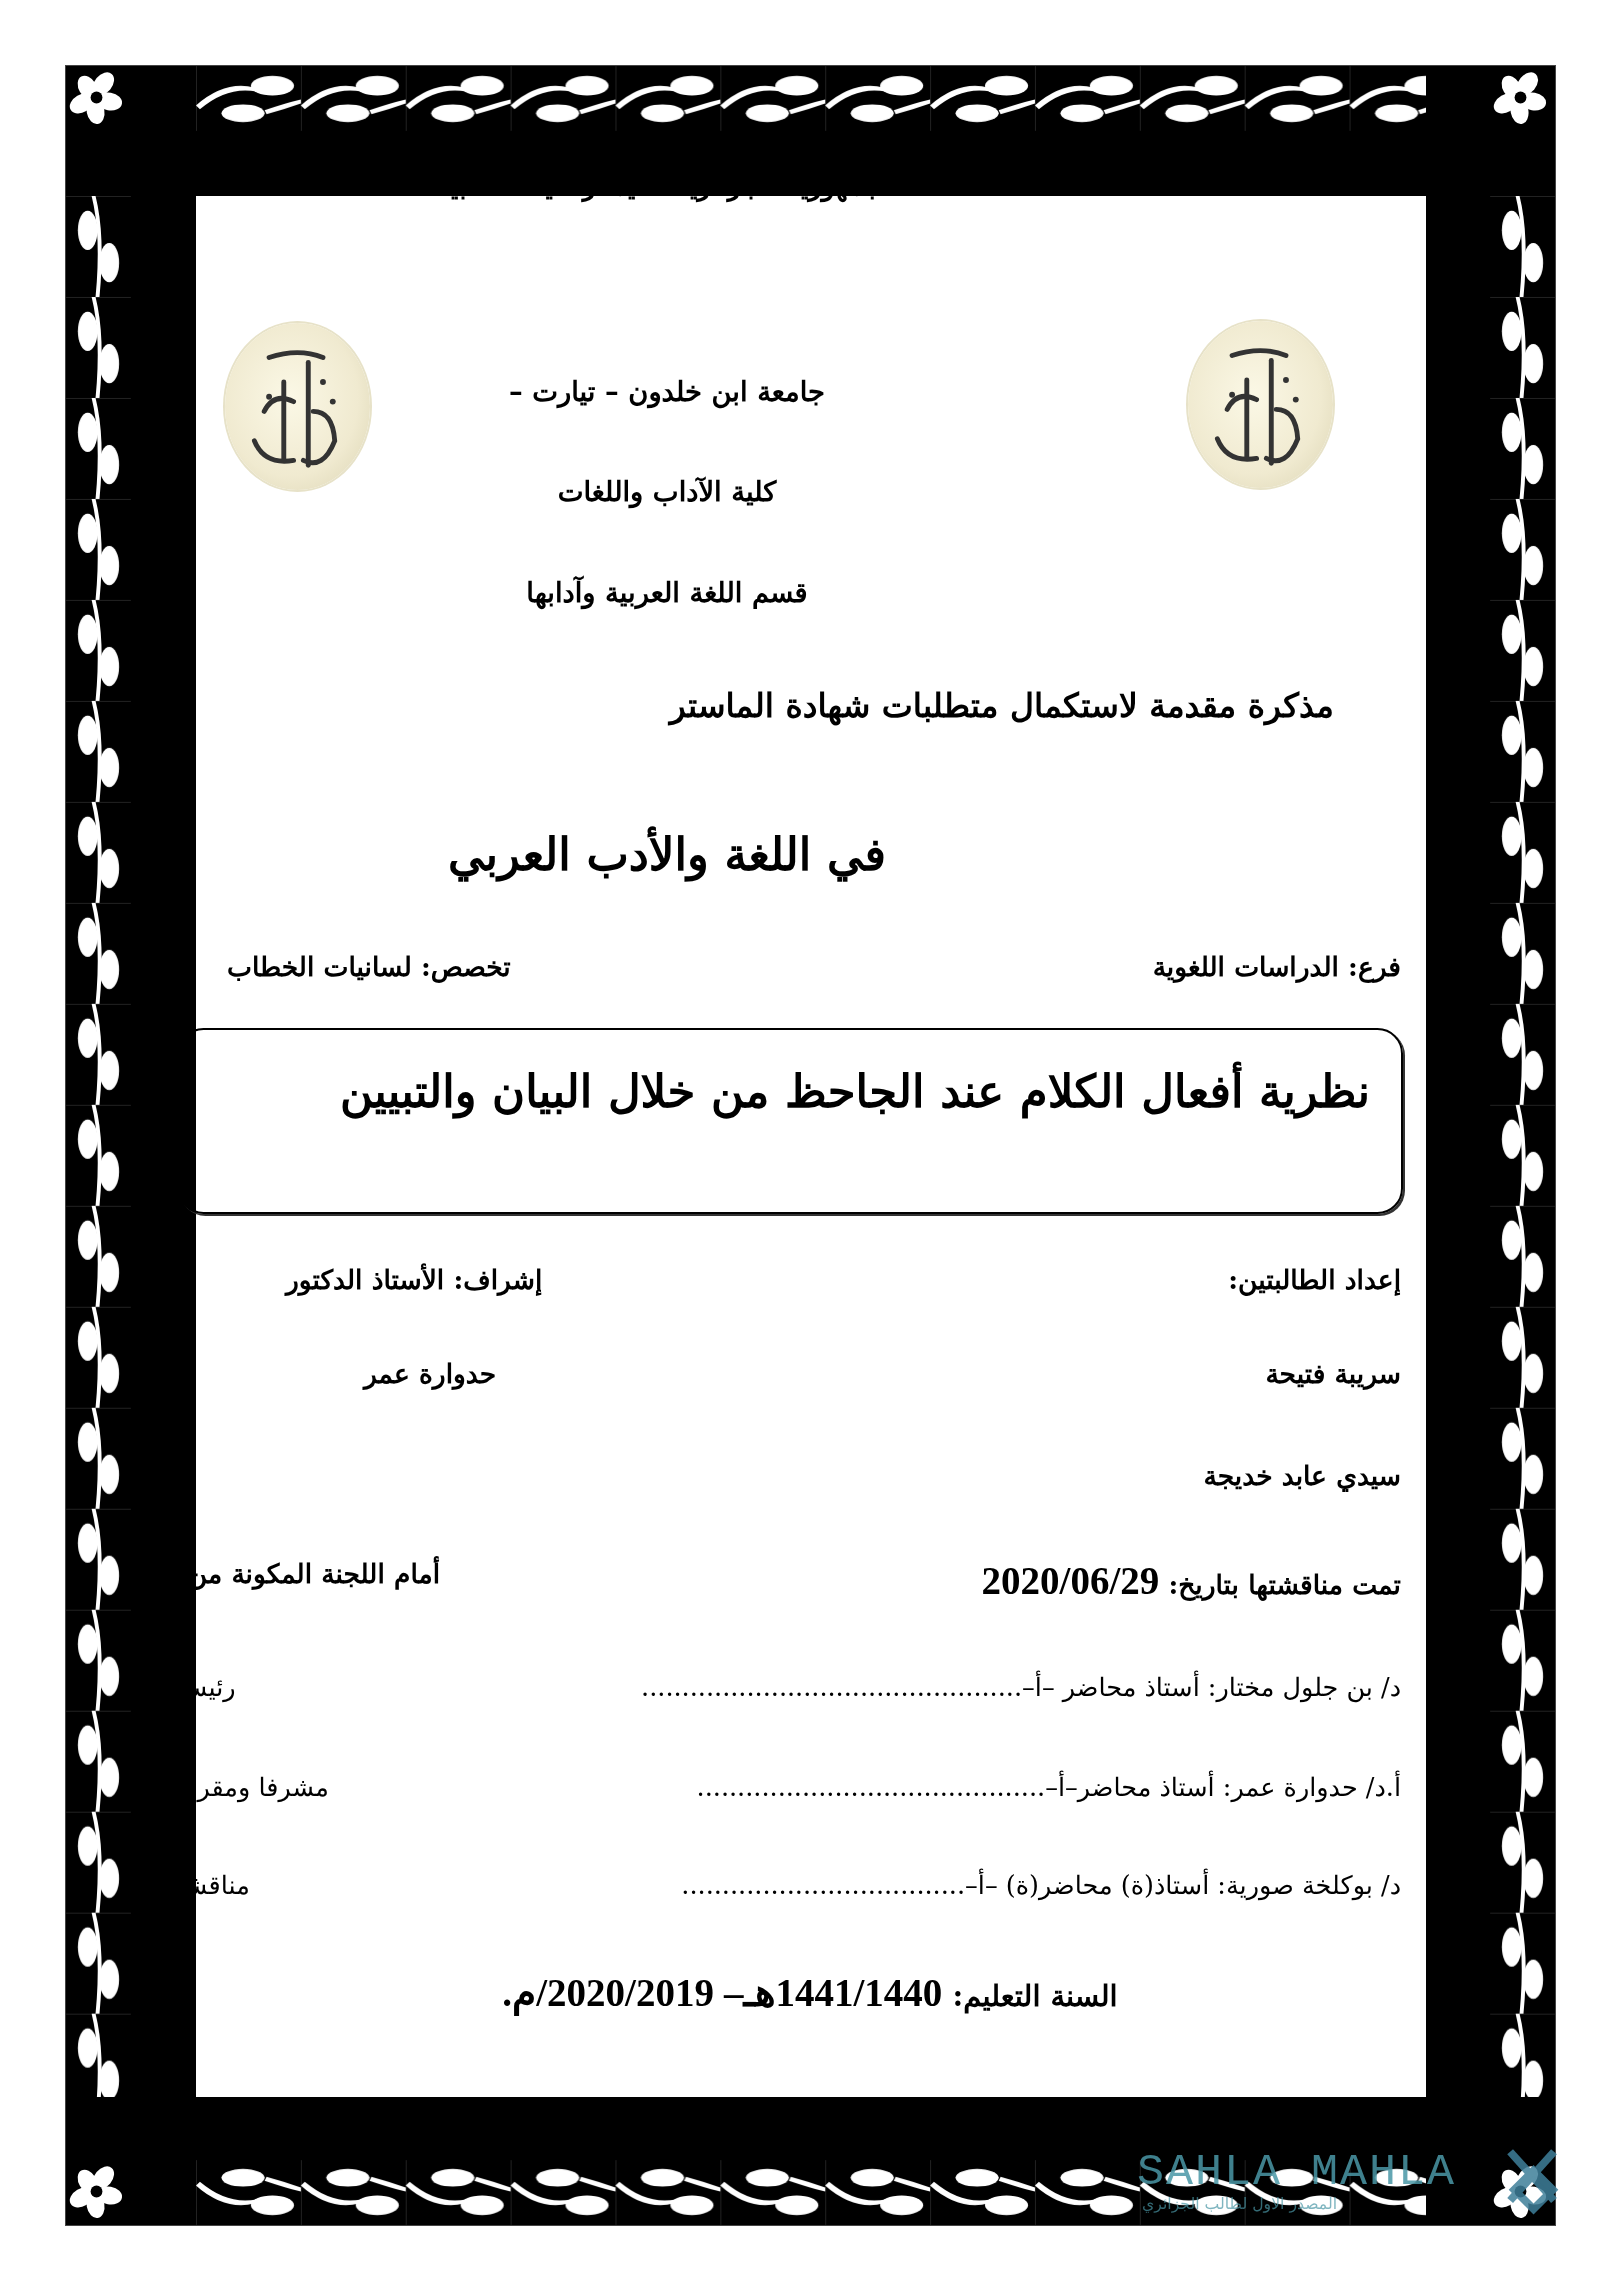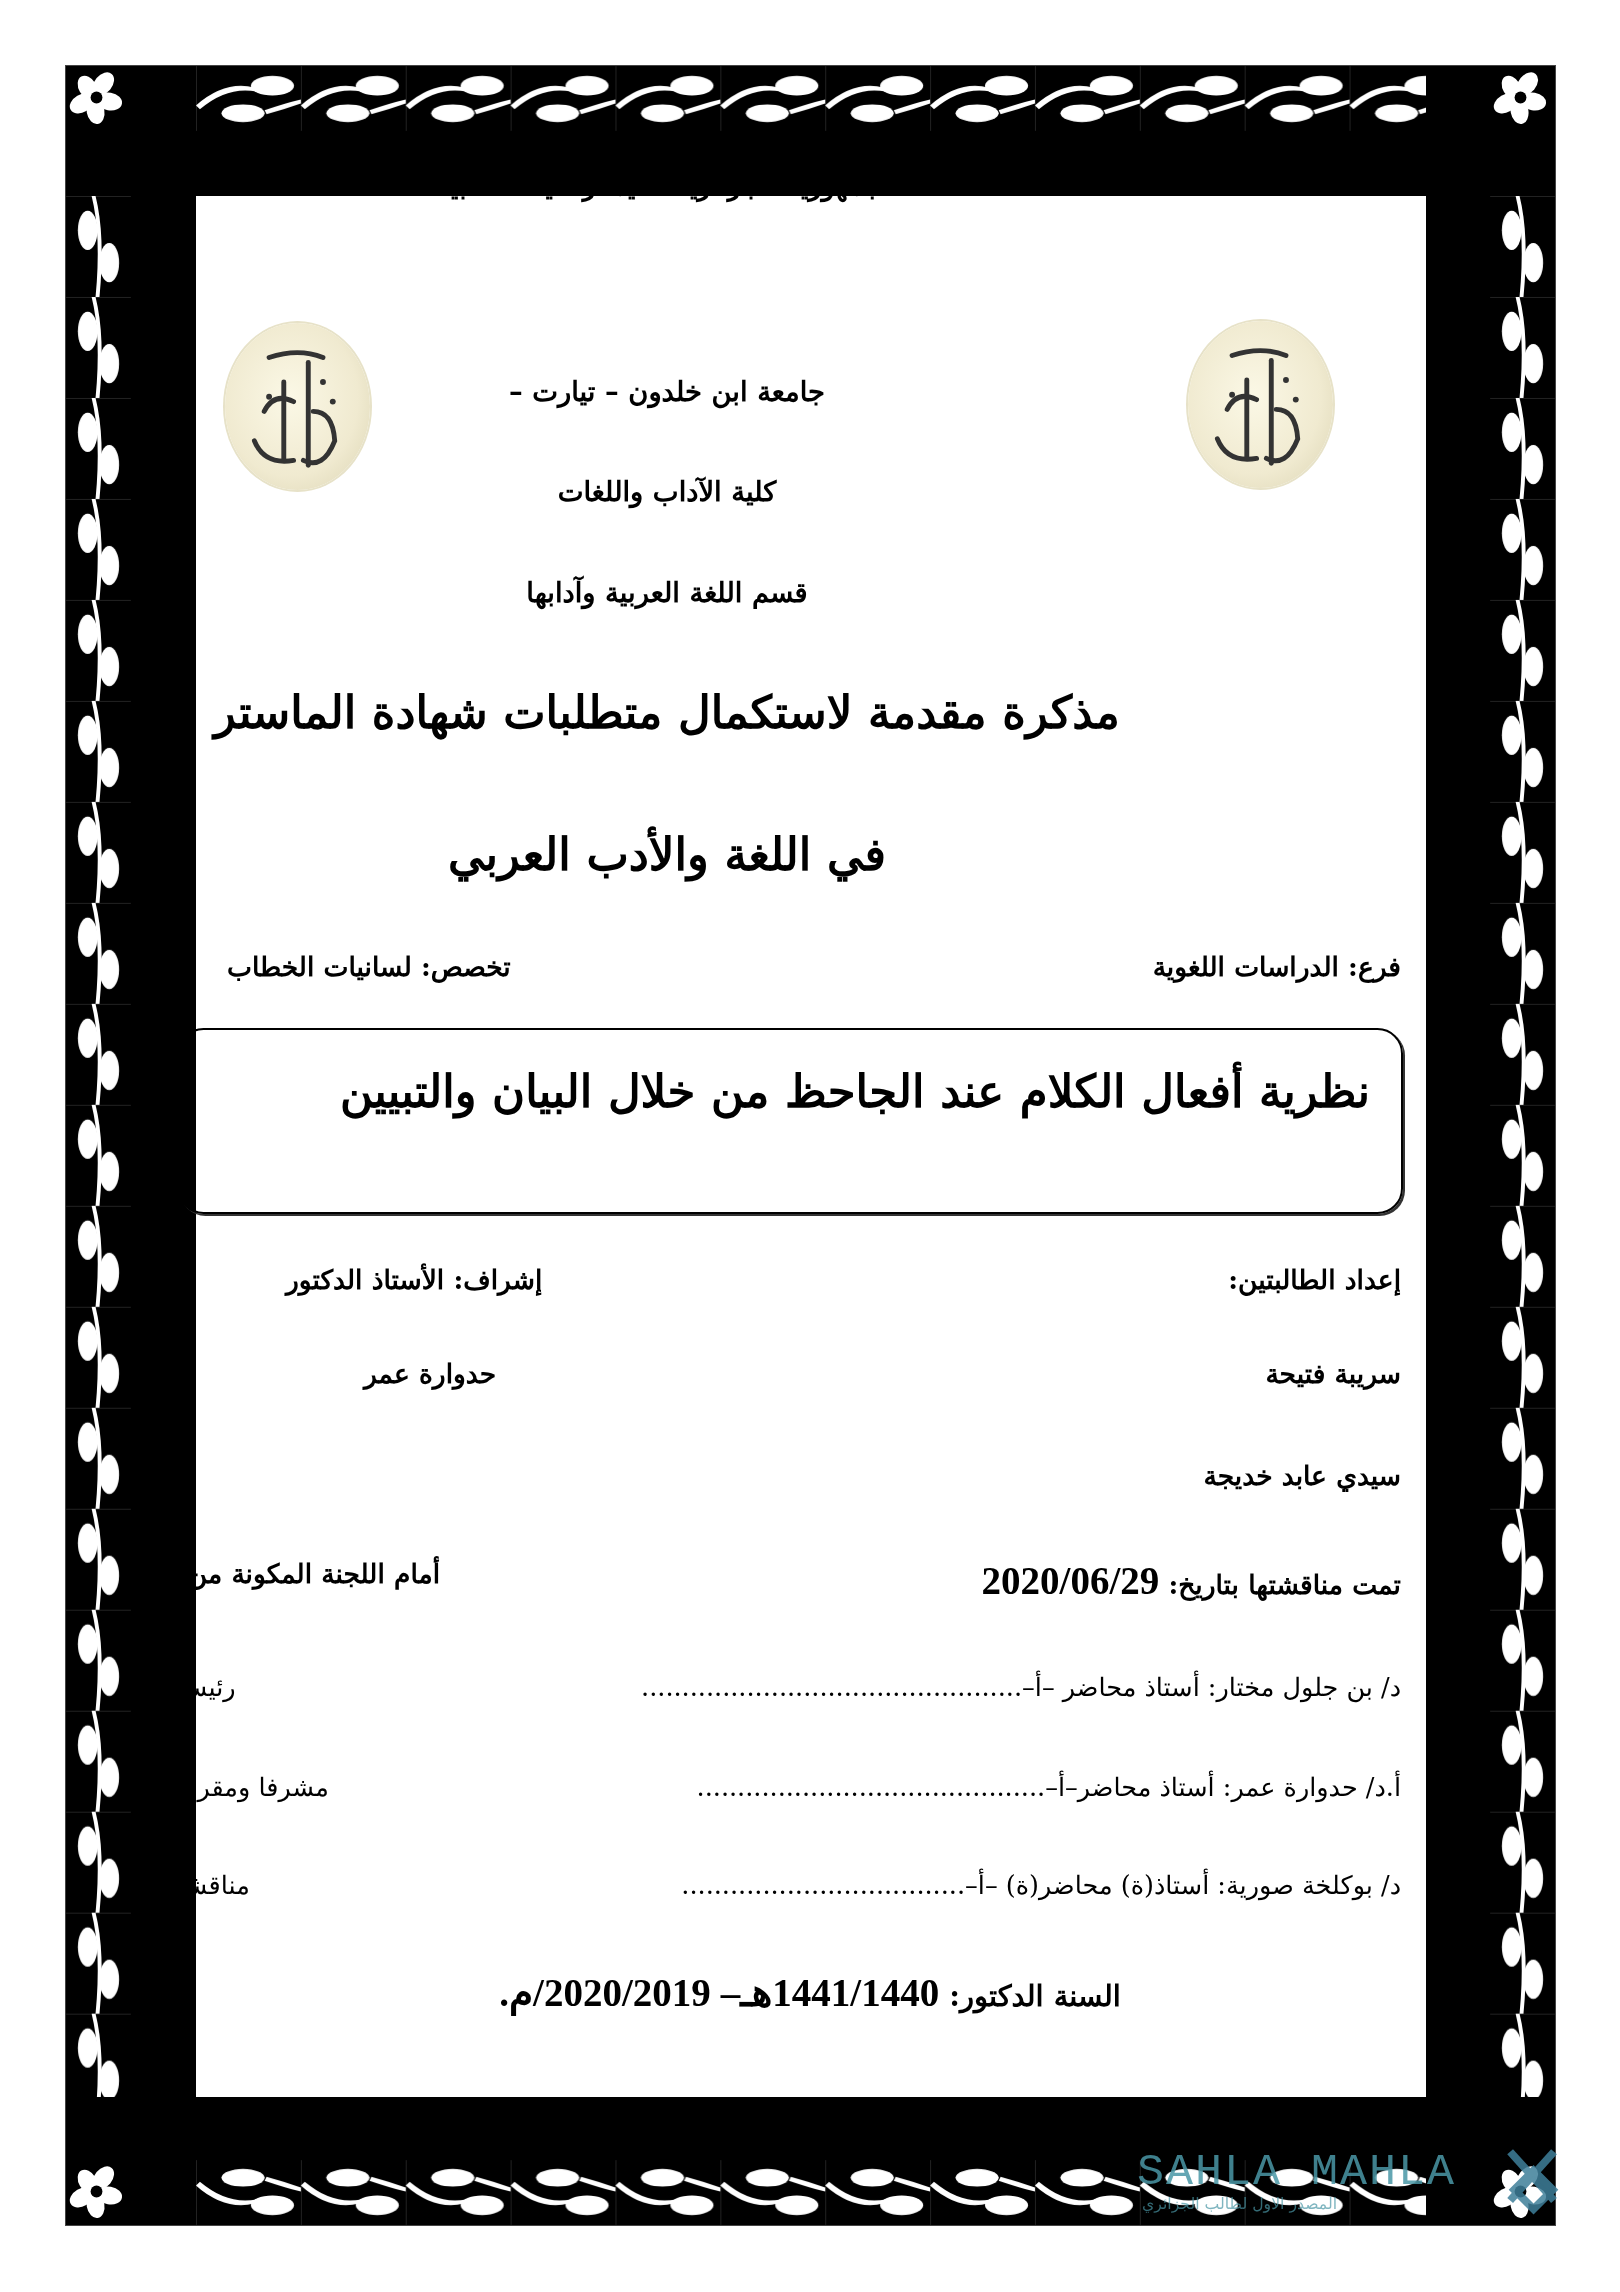--- a/index.html
+++ b/index.html
@@ -13,21 +13,21 @@
   .band.right{right:0;top:130px;width:65px;height:1901px;}
   .corner{position:absolute;width:65px;height:65px;}
   .corner.tl{left:0;top:0}.corner.tr{right:0;top:0}.corner.bl{left:0;bottom:0}.corner.br{right:0;bottom:0}
   .page{position:absolute;left:0;top:0;width:1620px;height:2293px;direction:rtl;}
   .c{position:absolute;left:0;width:1334px;text-align:center;font-weight:bold;}
   .l1{top:169px;font-size:27.4px;}
   .l2{top:276px;font-size:27.4px;}
   .l3{top:375px;font-size:27.4px;}
   .l4{top:475px;font-size:27.4px;}
   .l5{top:576px;font-size:27.4px;}
-  .h1{top:686px;font-size:45px;}
+  .h1{top:686px;font-size:33px;text-align:right;}
   .h2{top:828px;font-size:45px;}
   .row{position:absolute;right:219px;left:178px;font-weight:bold;font-size:26.5px;}
   .row .r{position:absolute;right:0;top:0;white-space:nowrap;}
   .row .lft{position:absolute;top:0;white-space:nowrap;}
   .titlebox{position:absolute;left:178px;top:1028px;width:1225px;height:186px;border:2px solid #000;border-radius:25.5px;box-sizing:border-box;box-shadow:2px 2px 0 #333;}
   .titlebox span{position:absolute;right:31px;top:35px;font-size:45px;font-weight:bold;white-space:nowrap;}
   .jury{position:absolute;right:219px;left:178px;font-size:25.5px;white-space:nowrap;}
   .jury .name{position:absolute;right:0;}
   .jury .role{position:absolute;left:0;}
   .dots{letter-spacing:2px;}
@@ -214,21 +214,21 @@
   <div class="jury" style="top:1772px;">
     <span class="name"><span>أ.د/ حدوارة عمر: أستاذ محاضر–أ–</span><span class="dots">...........................................</span></span>
     <span class="role">مشرفا ومقررا</span>
   </div>
   <div class="jury" style="top:1870px;">
     <span class="name"><span>د/ بوكلخة صورية: أستاذ(ة) محاضر(ة) –أ–</span><span class="dots">...................................</span></span>
     <span class="role">مناقشا</span>
   </div>
 
   <div class="year">
-    <span>السنة الدكتور:</span>
+    <span>السنة التعليم:</span>
     <span class="date">1441/1440هـ–</span>
     <span class="date">2020/2019/م.</span>
   </div>
 </div>
 
 <div class="watermark">SAHLA MAHLA</div>
 <div class="watermark-sub">المصدر الاول لطالب الجزائري</div>
 <svg style="position:absolute;left:1500px;top:2142px;" width="69" height="78" viewBox="0 0 70 80">
   <g fill="none" stroke="#3f7f9a" stroke-width="8" opacity=".85">
       <path d="M10 10 L55 60"></path>

